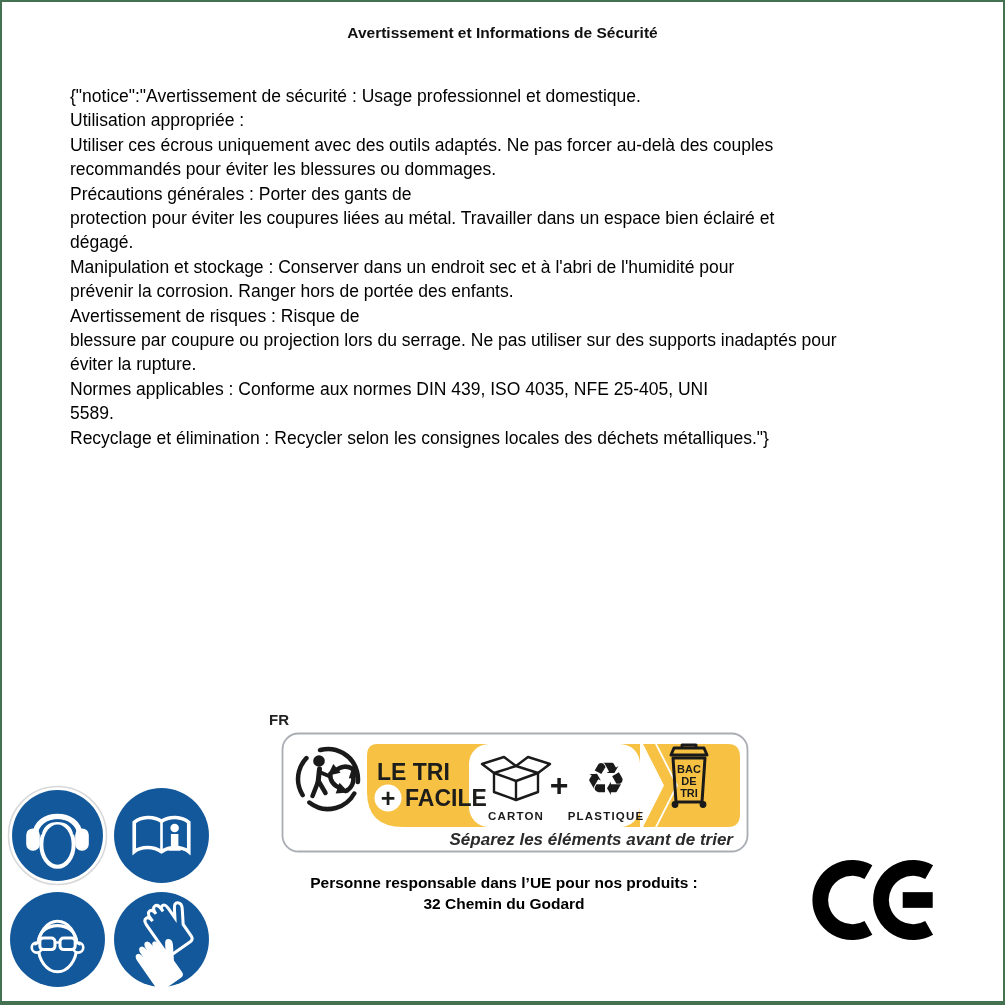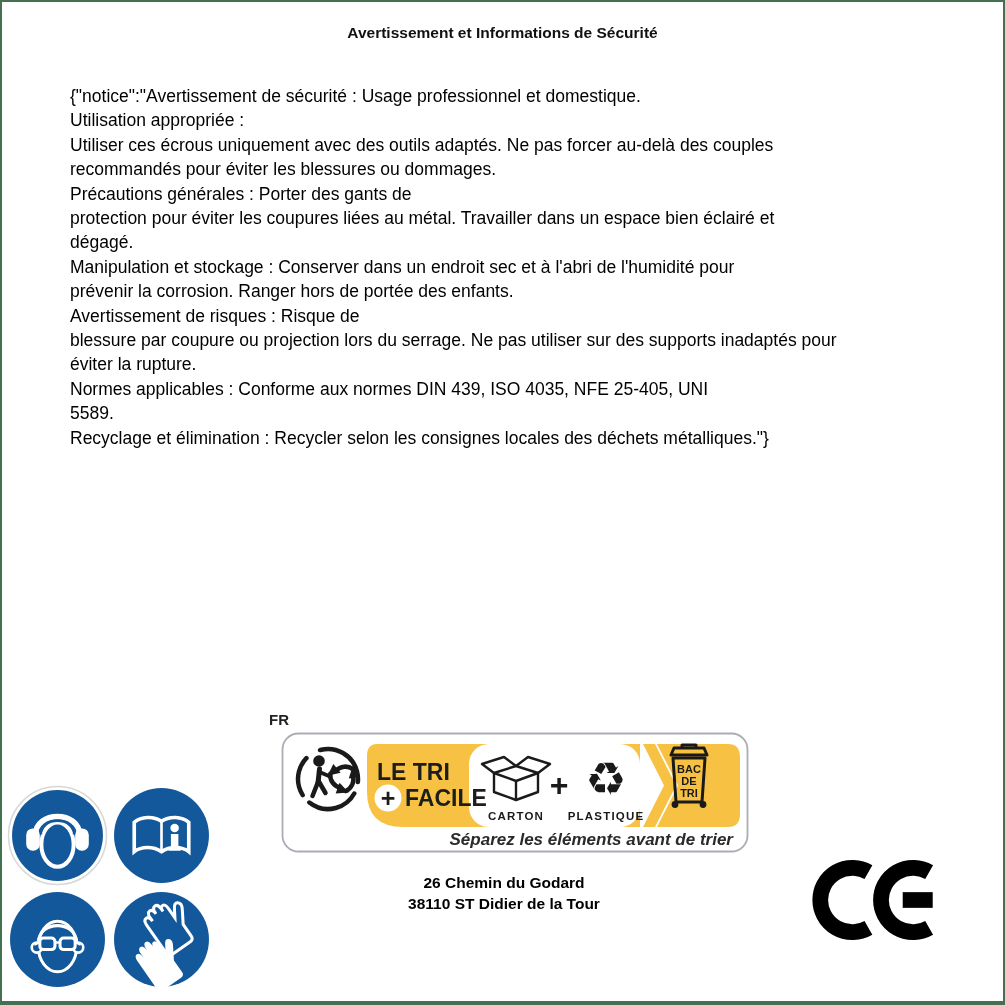--- a/index.html
+++ b/index.html
@@ -173,22 +173,22 @@
   </g>
   <text x="408" y="41" text-anchor="middle" font-family="Liberation Sans, sans-serif" font-size="11" font-weight="bold" fill="#1a1a1a">BAC</text>
   <text x="408" y="53" text-anchor="middle" font-family="Liberation Sans, sans-serif" font-size="11" font-weight="bold" fill="#1a1a1a">DE</text>
   <text x="408" y="65" text-anchor="middle" font-family="Liberation Sans, sans-serif" font-size="11" font-weight="bold" fill="#1a1a1a">TRI</text>
 
   <text x="452" y="113" text-anchor="end" font-family="Liberation Sans, sans-serif" font-size="17" font-weight="bold" font-style="italic" fill="#2a2a2a">Séparez les éléments avant de trier</text>
 </svg>
 </div>
 
 <div class="address">
-  <div>26 Chemin du Godard</div>
-  <div>38110 ST Didier de la Tour</div>
+  <div>Personne responsable dans l’UE pour nos produits :</div>
+  <div>32 Chemin du Godard</div>
 </div>
 
 <div class="ce">
   <svg width="150" height="112" viewBox="0 0 210 110" aria-label="CE">
     <path d="M100 16 A45 45 0 1 0 100 94" fill="none" stroke="#000000" stroke-width="22"></path>
     <path d="M185 16 A45 45 0 1 0 185 94" fill="none" stroke="#000000" stroke-width="22"></path>
     <path d="M148 55 L190 55" fill="none" stroke="#000000" stroke-width="22"></path>
   </svg>
 </div>
 

